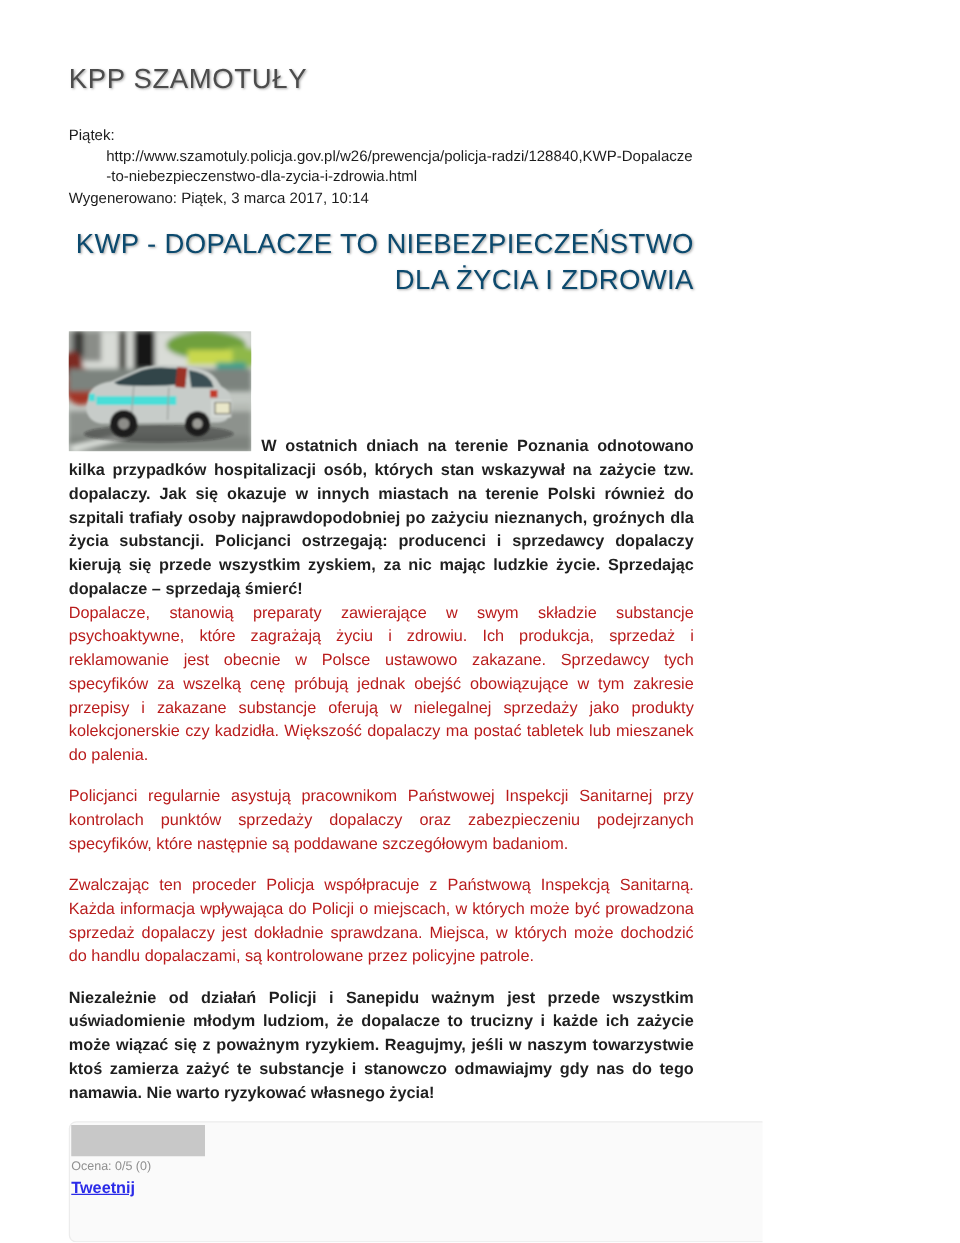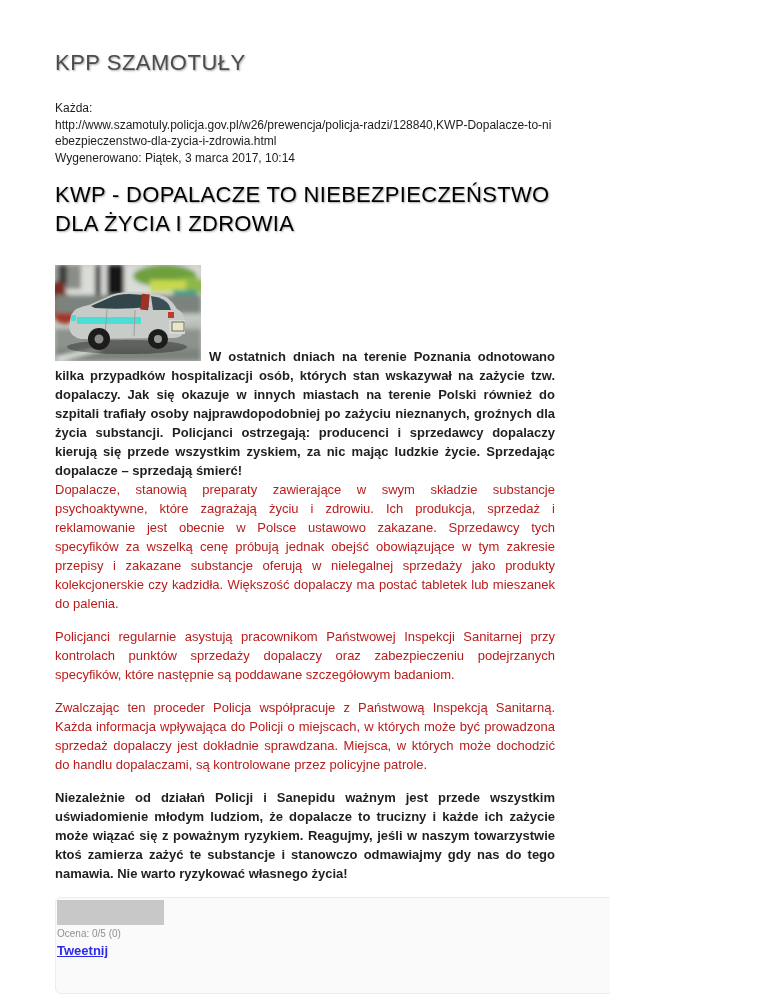--- a/index.html
+++ b/index.html
@@ -21,29 +21,30 @@
     text-shadow: 1px 1px 2px #a8a8a8;
     margin: 0 0 24px 0;
     line-height: 26px;
   }
   .meta {
     font-size: 12px;
     color: #1c1c1c;
     line-height: 16.5px;
     margin: 0 0 10px 0;
   }
-  .meta .url { word-break: break-all; }
+  .meta .url { word-break: break-all; margin-left: 30px; }
   .article-title {
     font-size: 22px;
     font-weight: normal;
     letter-spacing: 0.3px;
-    color: #000000;
+    color: #0c4a6e;
     text-shadow: 1px 1px 2px #a8a8a8;
     line-height: 29px;
     margin: 14px 0 0 0;
+    text-align: right;
   }
   .article p {
     font-size: 13px;
     line-height: 19px;
     text-align: justify;
     color: #b91c1c;
     margin: 0 0 14px 0;
   }
   .article p.bold {
     font-weight: bold;
@@ -92,21 +93,21 @@
   }
 </style>
 </head>
 <body>
 
 <div class="page">
 
   <h1 class="site-title">KPP SZAMOTUŁY</h1>
 
   <div class="meta">
-    <div>Każda:</div>
+    <div>Piątek:</div>
     <div class="url">http://www.szamotuly.policja.gov.pl/w26/prewencja/policja-radzi/128840,KWP-Dopalacze-to-niebezpieczenstwo-dla-zycia-i-zdrowia.html</div>
     <div>Wygenerowano: Piątek, 3 marca 2017, 10:14</div>
   </div>
 
   <h2 class="article-title">KWP - DOPALACZE TO NIEBEZPIECZEŃSTWO DLA ŻYCIA I ZDROWIA</h2>
 
   <div class="article">
 
     <p class="lead bold"><span class="photo"><svg viewBox="0 0 146 96" xmlns="http://www.w3.org/2000/svg">
       <defs>

